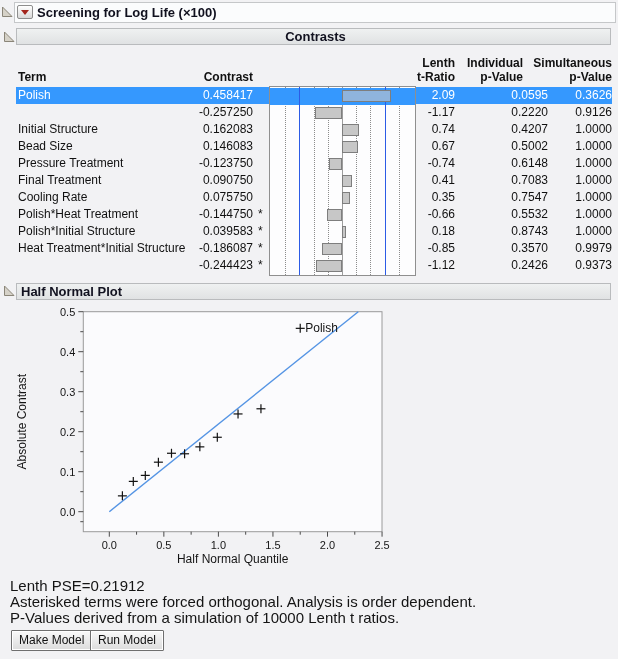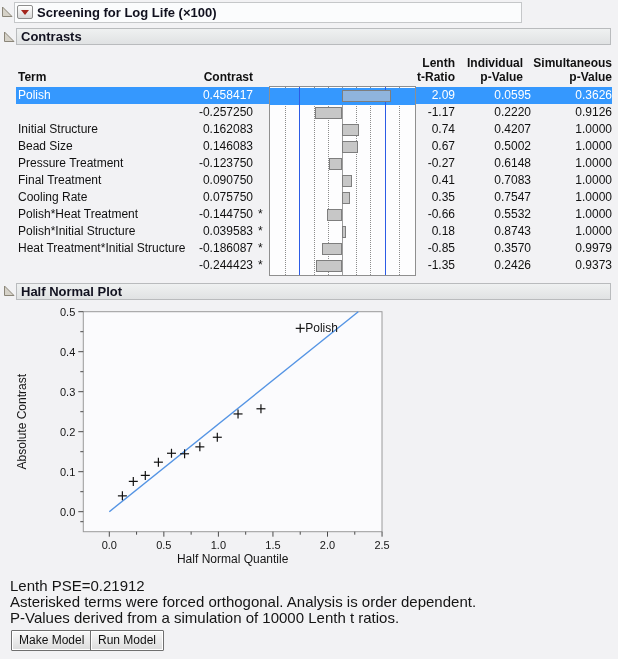--- a/index.html
+++ b/index.html
@@ -16,21 +16,21 @@
     position:absolute;left:16px;width:595px;height:17px;
     background:linear-gradient(#eff1f1,#e0e2e3);
     border:1px solid #b9bbbd;
     box-sizing:border-box;
     font-weight:bold;font-size:13px;line-height:16px;padding-left:4px;
     color:#121220;
   }
   .disclosure{position:absolute;width:11px;height:11px;}
   
   #title-strip{
-    position:absolute;left:14px;top:2px;width:508px;height:21px;
+    position:absolute;left:14px;top:2px;width:602px;height:21px;
     background:#fbfcfd;border:1px solid #c5c7c9;box-sizing:border-box;
   }
   #menu-btn{
     position:absolute;left:2px;top:2px;width:16px;height:14px;
     background:linear-gradient(#ffffff,#d9d9d9);
     border:1px solid #8d8d8d;border-radius:2px;box-sizing:border-box;
     cursor:pointer;
   }
   #menu-btn .tri{
     position:absolute;left:3px;top:4px;width:0;height:0;
@@ -42,21 +42,21 @@
   }
   
   .hdr{position:absolute;font-weight:bold;font-size:12px;height:14px;line-height:14px;white-space:nowrap;}
   .r{text-align:right;}
   .trow{position:absolute;left:0;width:618px;height:17px;font-size:12px;line-height:17px;}
   .trow span{position:absolute;top:0;height:17px;white-space:nowrap;}
   .c-term{left:18px;width:170px;}
   .c-contrast{left:170px;width:83px;text-align:right;}
   .c-star{left:258px;width:10px;}
   .c-t{left:383px;width:72px;text-align:right;}
-  .c-p1{left:459px;width:72px;text-align:right;}
+  .c-p1{left:476px;width:72px;text-align:right;}
   .c-p2{left:520px;width:92px;text-align:right;}
   .sel-band{position:absolute;left:16px;width:596px;top:0;height:17px;background:#3598fe;}
   .trow.selected{color:#ffffff;}
   
   #bar-panel{
     position:absolute;left:269px;top:86px;width:145px;height:188px;
     background:#fdfdfe;border:1px solid #8f8f8f;box-sizing:content-box;
   }
   .gl{position:absolute;top:0;bottom:0;width:0;}
   .gl.dot{border-left:1px dotted #8c8c8c;}
@@ -87,21 +87,21 @@
 <div id="title-strip">
   <div id="menu-btn">
       <div class="tri"></div>
     </div>
   <div id="root-title">Screening for Log Life (×100)</div>
 </div>
 
 <svg class="disclosure" style="left:4px;top:31px;" viewBox="0 0 11 11">
   <polygon points="0.5,1 10,10.5 0.5,10.5" fill="#d6d2c8" stroke="#8a8578" stroke-width="1"></polygon>
 </svg>
-<div class="sec-bar" style="top:28px;">
+<div class="sec-bar" style="top:28px;text-align:center;">
   <span>Contrasts</span>
 </div>
 
 <div class="hdr r" style="left:383px;top:56px;width:72px;">Lenth</div>
 <div class="hdr r" style="left:451px;top:56px;width:72px;">Individual</div>
 <div class="hdr r" style="left:512px;top:56px;width:100px;">Simultaneous</div>
 <div class="hdr" style="left:18px;top:70px;">Term</div>
 <div class="hdr r" style="left:170px;top:70px;width:83px;">Contrast</div>
 <div class="hdr r" style="left:383px;top:70px;width:72px;">t-Ratio</div>
 <div class="hdr r" style="left:451px;top:70px;width:72px;">p-Value</div>
@@ -132,21 +132,21 @@
     <div class="trow" style="top: 138px;">
       <span class="c-term">Bead Size</span>
       <span class="c-contrast">0.146083</span>
       <span class="c-t">0.67</span>
       <span class="c-p1">0.5002</span>
       <span class="c-p2">1.0000</span>
     </div>
     <div class="trow" style="top: 155px;">
       <span class="c-term">Pressure Treatment</span>
       <span class="c-contrast">-0.123750</span>
-      <span class="c-t">-0.27</span>
+      <span class="c-t">-0.74</span>
       <span class="c-p1">0.6148</span>
       <span class="c-p2">1.0000</span>
     </div>
     <div class="trow" style="top: 172px;">
       <span class="c-term">Final Treatment</span>
       <span class="c-contrast">0.090750</span>
       <span class="c-t">0.41</span>
       <span class="c-p1">0.7083</span>
       <span class="c-p2">1.0000</span>
     </div>
@@ -177,21 +177,21 @@
       <span class="c-term">Heat Treatment*Initial Structure</span>
       <span class="c-contrast">-0.186087</span>
       <span class="c-star">*</span>
       <span class="c-t">-0.85</span>
       <span class="c-p1">0.3570</span>
       <span class="c-p2">0.9979</span>
     </div>
     <div class="trow" style="top: 257px;">
       <span class="c-contrast">-0.244423</span>
       <span class="c-star">*</span>
-      <span class="c-t">-1.35</span>
+      <span class="c-t">-1.12</span>
       <span class="c-p1">0.2426</span>
       <span class="c-p2">0.9373</span>
     </div>
   </div>
 
 <div id="bar-panel">
     <div class="gl dot" style="left: 15.2px; z-index: 1;"></div>
     <div class="gl blue" style="left: 29.4px; z-index: 3;"></div>
     <div class="gl dot" style="left: 43.6px; z-index: 1;"></div>
     <div class="gl dot" style="left: 57.8px; z-index: 1;"></div>

